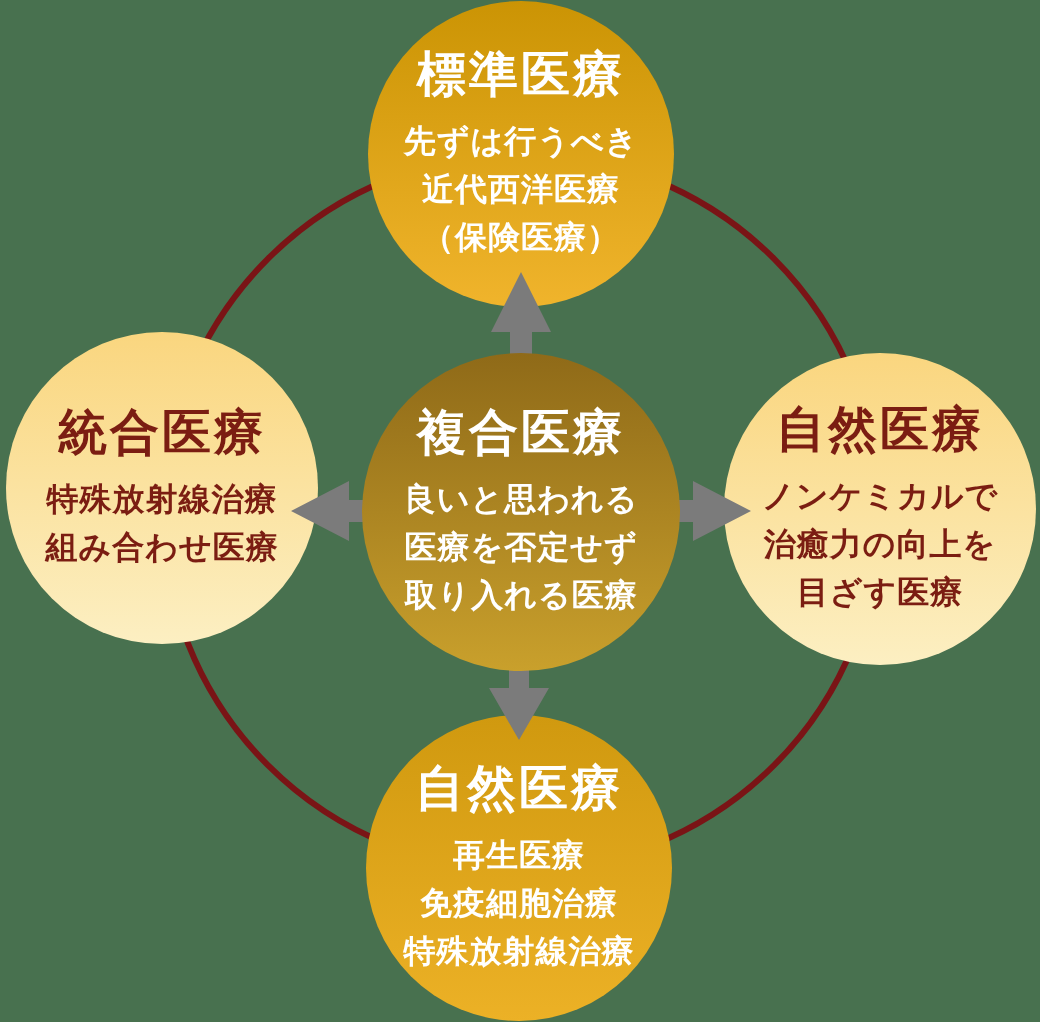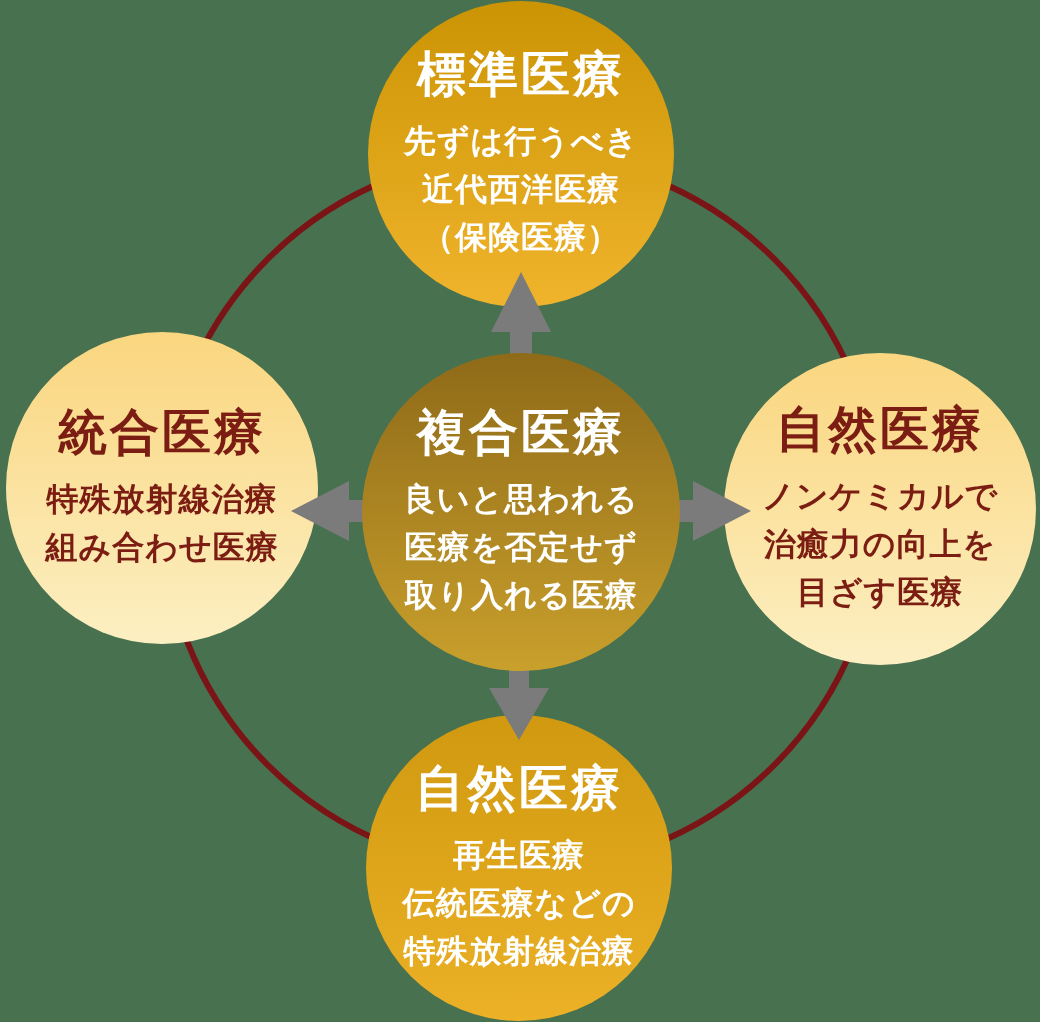--- a/index.html
+++ b/index.html
@@ -113,21 +113,21 @@
       <div class="body-line">ノンケミカルで</div>
       <div class="body-line">治癒力の向上を</div>
       <div class="body-line">目ざす医療</div>
     </div>
   </div>
 
   <div class="node gold-bottom node-bottom">
     <div class="node-title">自然医療</div>
     <div class="node-body">
       <div class="body-line">再生医療</div>
-      <div class="body-line">伝統医療などの</div>
+      <div class="body-line">免疫細胞治療</div>
       <div class="body-line">特殊放射線治療</div>
     </div>
   </div>
 
   <svg class="layer arrow-layer" viewBox="0 0 1040 1022">
     <polygon class="arrow" points="510,412 510,332 491,332 521,272 551,332 532,332 532,412"></polygon>
     <polygon class="arrow" points="509,612 509,688 489,688 519,740 549,688 529,688 529,612"></polygon>
     <polygon class="arrow" points="429,500 349,500 349,481 291,511 349,541 349,522 429,522"></polygon>
     <polygon class="arrow" points="613,500 693,500 693,481 751,511 693,541 693,522 613,522"></polygon>
   </svg>

